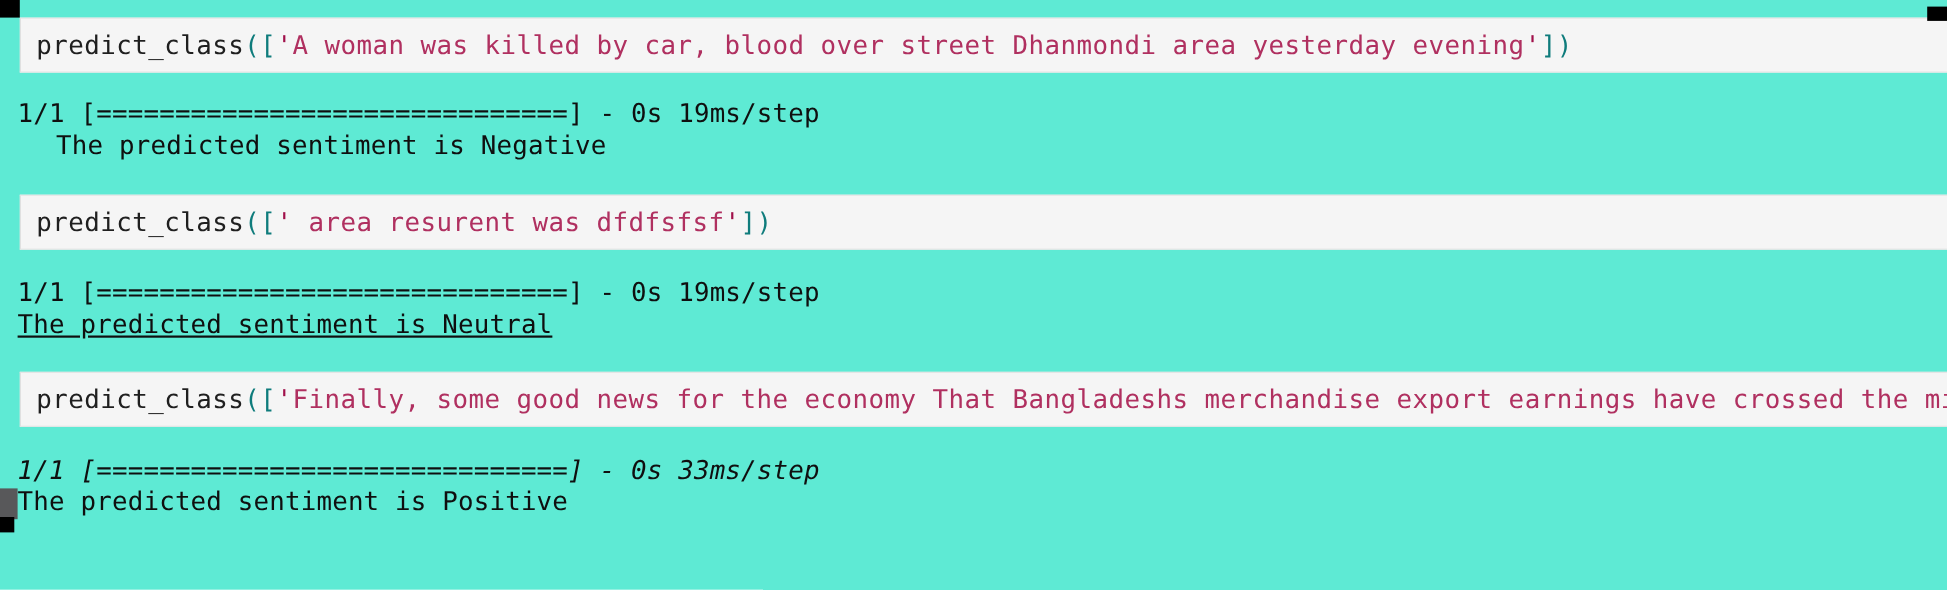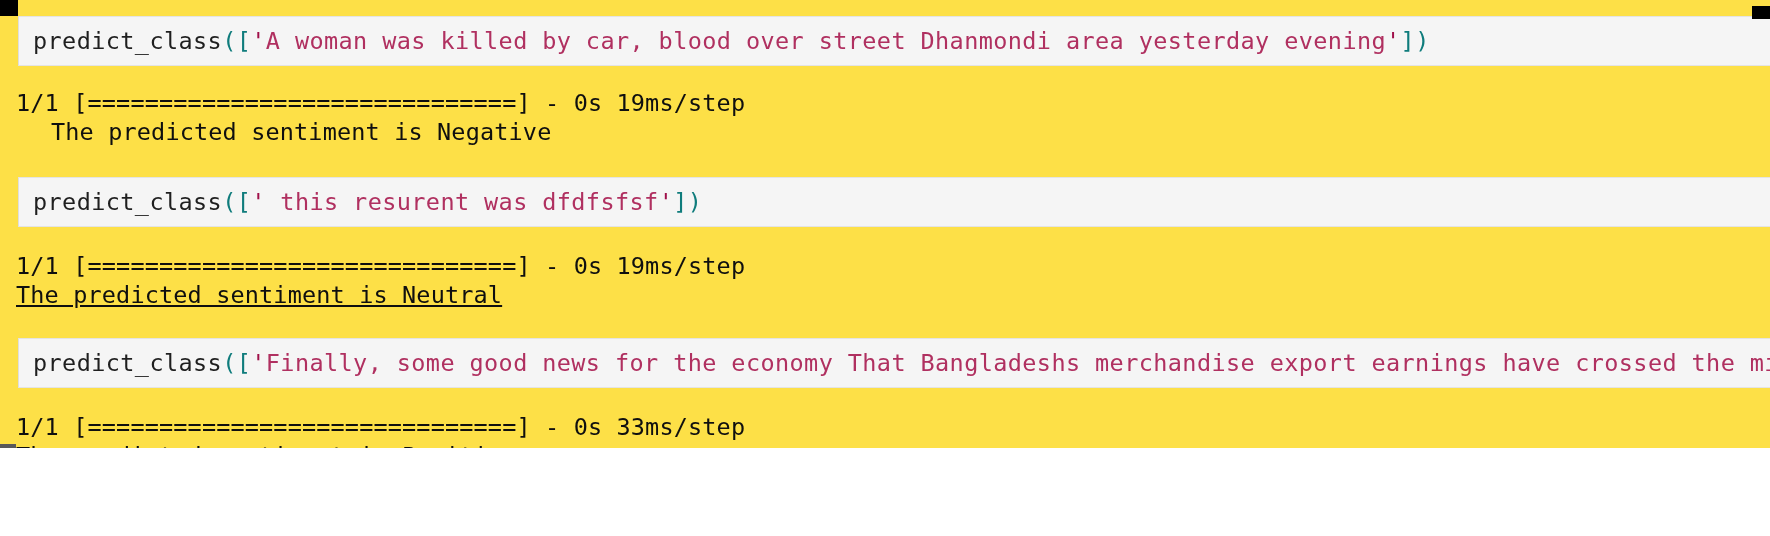--- a/index.html
+++ b/index.html
@@ -13,22 +13,22 @@
     overflow: hidden;
     position: relative;
     font-family: "DejaVu Sans Mono", monospace;
   }
 
   .notebook {
     position: absolute;
     left: 0;
     top: 0;
     width: 1770px;
-    height: 448px;
-    background: #fde047;
+    height: 536px;
+    background: #5eead4;
     overflow: hidden;
   }
 
   
   .cell-input {
     position: absolute;
     left: 18px;
     background: #f5f5f5;
     border: 1px solid #e4e4e4;
     border-left: 1px solid #dedede;
@@ -79,31 +79,31 @@
 <div class="notebook">
 
   <div class="cell-input" style="top:16px; height:50px;">
     <div class="code-line" style="top:9px;"><span class="tok-name">predict_class</span><span class="tok-punct">([</span><span class="tok-str-lit">'</span><span class="tok-string">A woman was killed by car, blood over street Dhanmondi area yesterday evening</span><span class="tok-str-lit">'</span><span class="tok-punct">])</span></div>
   </div>
 
   <div class="cell-output" style="top:89px;">1/1 [==============================] - 0s 19ms/step</div>
   <div class="cell-output" style="top:118px;margin-left:35px;">The predicted sentiment is Negative</div>
 
   <div class="cell-input" style="top:177px; height:50px;">
-    <div class="code-line" style="top:9px;"><span class="tok-name">predict_class</span><span class="tok-punct">([</span><span class="tok-str-lit">'</span><span class="tok-string"> this resurent was dfdfsfsf</span><span class="tok-str-lit">'</span><span class="tok-punct">])</span></div>
+    <div class="code-line" style="top:9px;"><span class="tok-name">predict_class</span><span class="tok-punct">([</span><span class="tok-str-lit">'</span><span class="tok-string"> area resurent was dfdfsfsf</span><span class="tok-str-lit">'</span><span class="tok-punct">])</span></div>
   </div>
 
   <div class="cell-output" style="top:252px;">1/1 [==============================] - 0s 19ms/step</div>
   <div class="cell-output" style="top:281px;text-decoration:underline;">The predicted sentiment is Neutral</div>
 
   <div class="cell-input" style="top:338px; height:50px;">
     <div class="code-line" style="top:9px;"><span class="tok-name">predict_class</span><span class="tok-punct">([</span><span class="tok-str-lit">'</span><span class="tok-string">Finally, some good news for the economy That Bangladeshs merchandise export earnings have crossed the mil</span><span class="tok-str-lit"></span><span class="tok-punct"></span></div>
   </div>
 
-  <div class="cell-output" style="top:413px;">1/1 [==============================] - 0s 33ms/step</div>
+  <div class="cell-output" style="top:413px;font-style:italic;">1/1 [==============================] - 0s 33ms/step</div>
   <div class="cell-output" style="top:442px;">The predicted sentiment is Positive</div>
 
   <div class="artifact" style="left:0; top:0; width:18px; height:16px;"></div>
   <div class="artifact" style="left:1752px; top:6px; width:18px; height:13px;"></div>
   <div class="artifact-gray" style="left:0; top:444px; width:16px; height:28px;"></div>
   <div class="artifact" style="left:0; top:470px; width:13px; height:14px;"></div>
 
 </div>
 
 </body></html>

